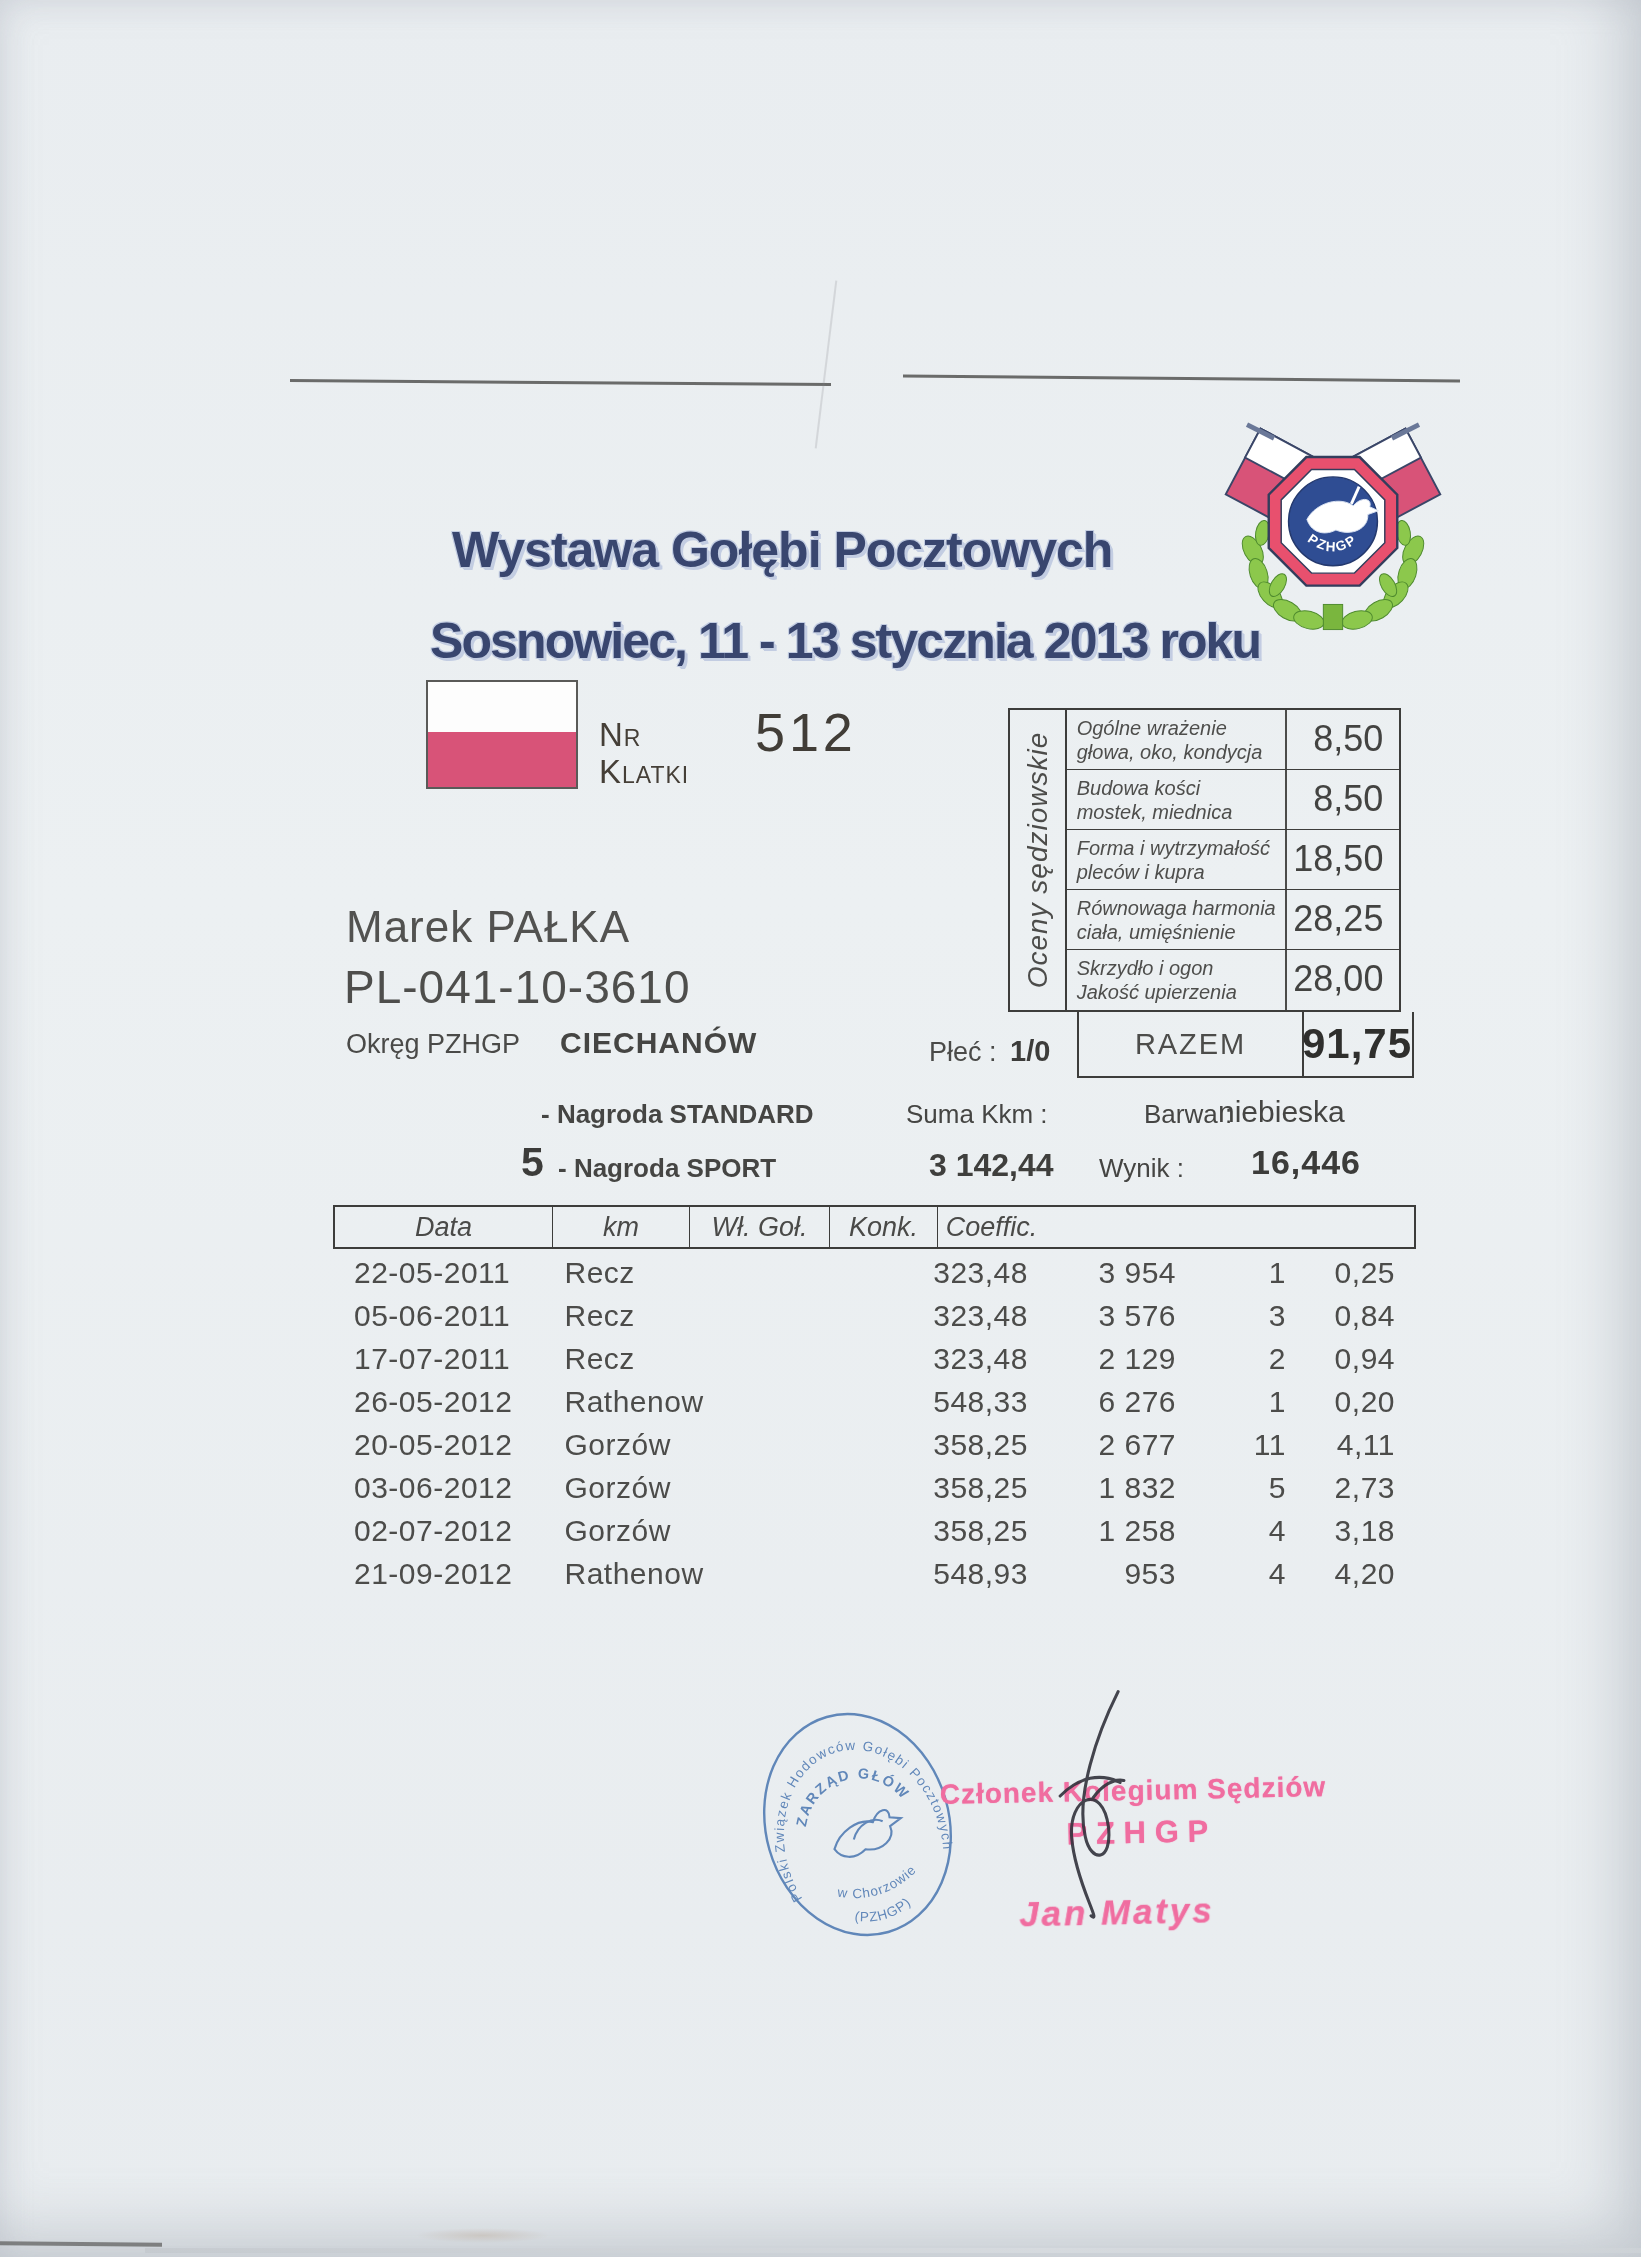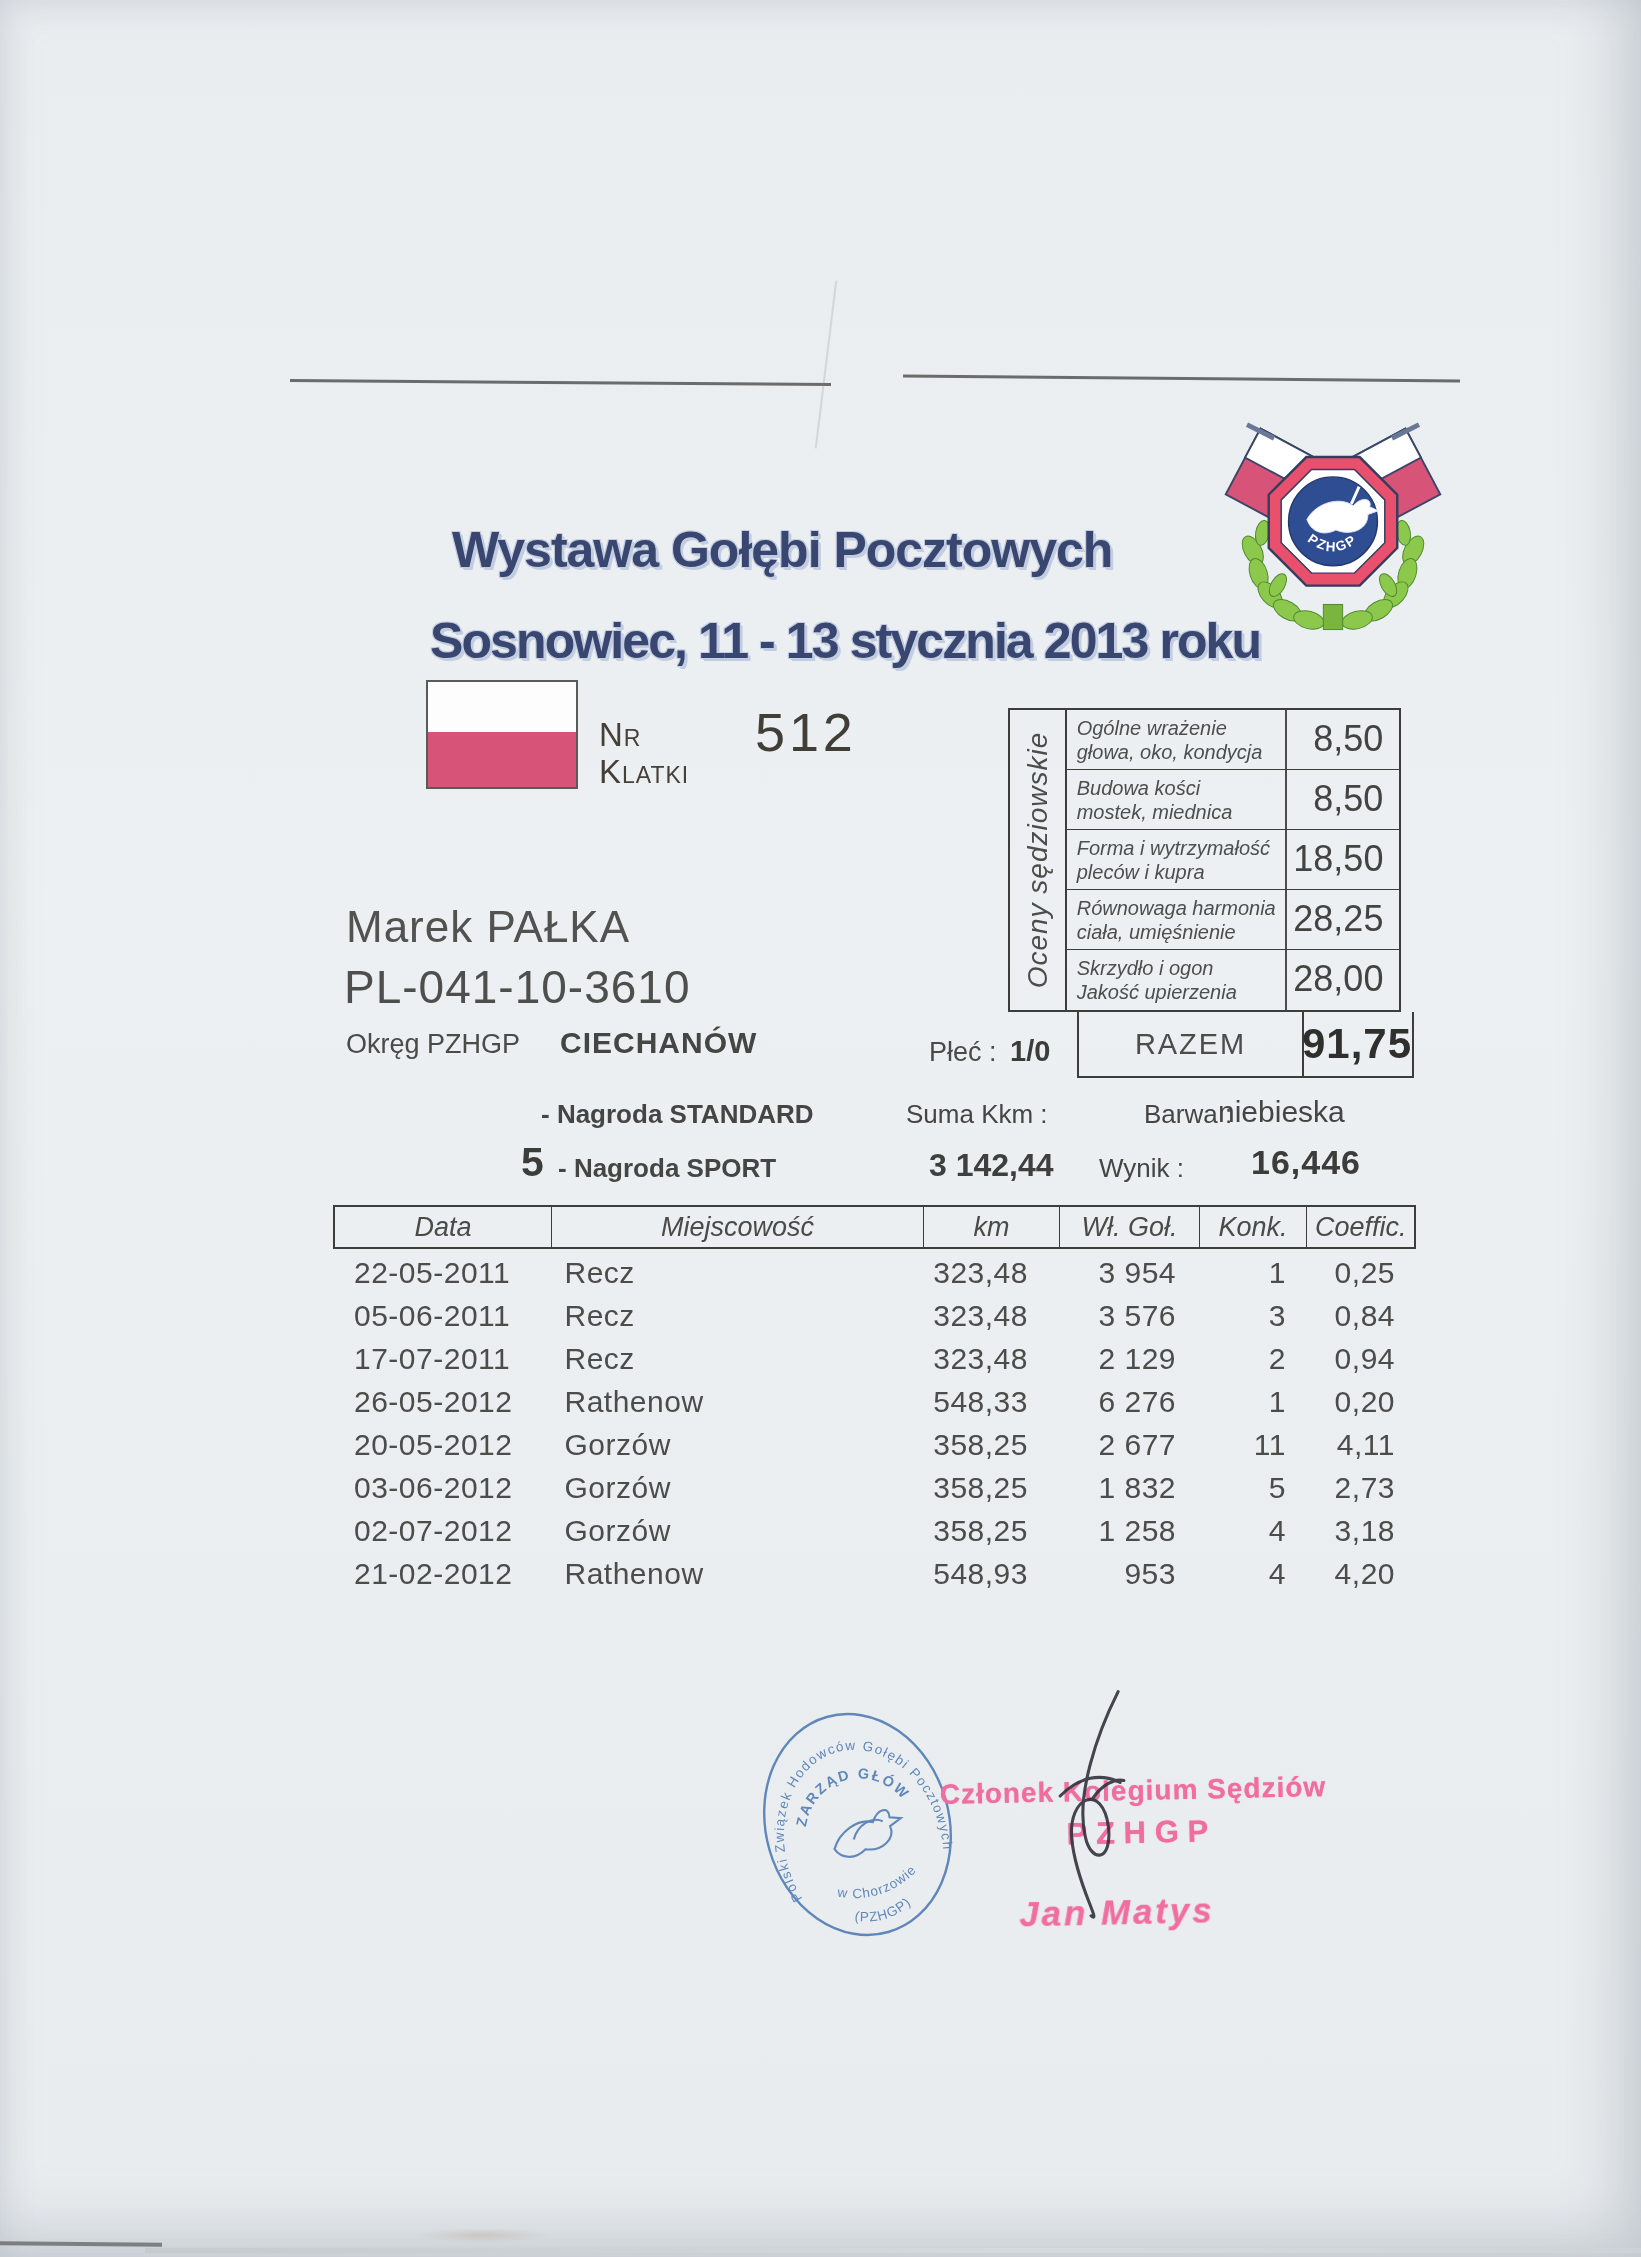--- a/index.html
+++ b/index.html
@@ -225,21 +225,20 @@
 
   <div class="lbl" style="left:521px;top:1139px;font-size:41px;font-weight:bold;color:#3c3c3a;">5</div>
   <div class="lbl awd-bold" style="left:558px;top:1153px;">- Nagroda SPORT</div>
   <div class="lbl" style="left:929px;top:1147px;font-size:32px;font-weight:bold;color:#3f3f3d;">3 142,44</div>
   <div class="lbl awd-reg" style="left:1099px;top:1153px;">Wynik :</div>
   <div class="lbl" style="left:1251px;top:1143px;font-size:34px;font-weight:bold;color:#3c3c3a;letter-spacing:1px;">16,446</div>
 
   <div class="flights">
     <div class="flights-header">
         <div class="fh-cell c0">Data</div>
-        <div class="fh-cell c1">Miejscowość</div>
         <div class="fh-cell c2">km</div>
         <div class="fh-cell c3">Wł. Goł.</div>
         <div class="fh-cell c4">Konk.</div>
         <div class="fh-cell c5">Coeffic.</div>
       </div>
     <div class="flights-body">
         <div class="flight-row">
           <div class="fb-cell c0">22-05-2011</div>
           <div class="fb-cell c1">Recz</div>
           <div class="fb-cell c2">323,48</div>
@@ -289,21 +288,21 @@
         </div>
         <div class="flight-row">
           <div class="fb-cell c0">02-07-2012</div>
           <div class="fb-cell c1">Gorzów</div>
           <div class="fb-cell c2">358,25</div>
           <div class="fb-cell c3">1 258</div>
           <div class="fb-cell c4">4</div>
           <div class="fb-cell c5">3,18</div>
         </div>
         <div class="flight-row">
-          <div class="fb-cell c0">21-02-2012</div>
+          <div class="fb-cell c0">21-09-2012</div>
           <div class="fb-cell c1">Rathenow</div>
           <div class="fb-cell c2">548,93</div>
           <div class="fb-cell c3">953</div>
           <div class="fb-cell c4">4</div>
           <div class="fb-cell c5">4,20</div>
         </div>
       </div>
   </div>
 
   <svg class="round-stamp" width="243" height="259" viewBox="0 0 252 268">

